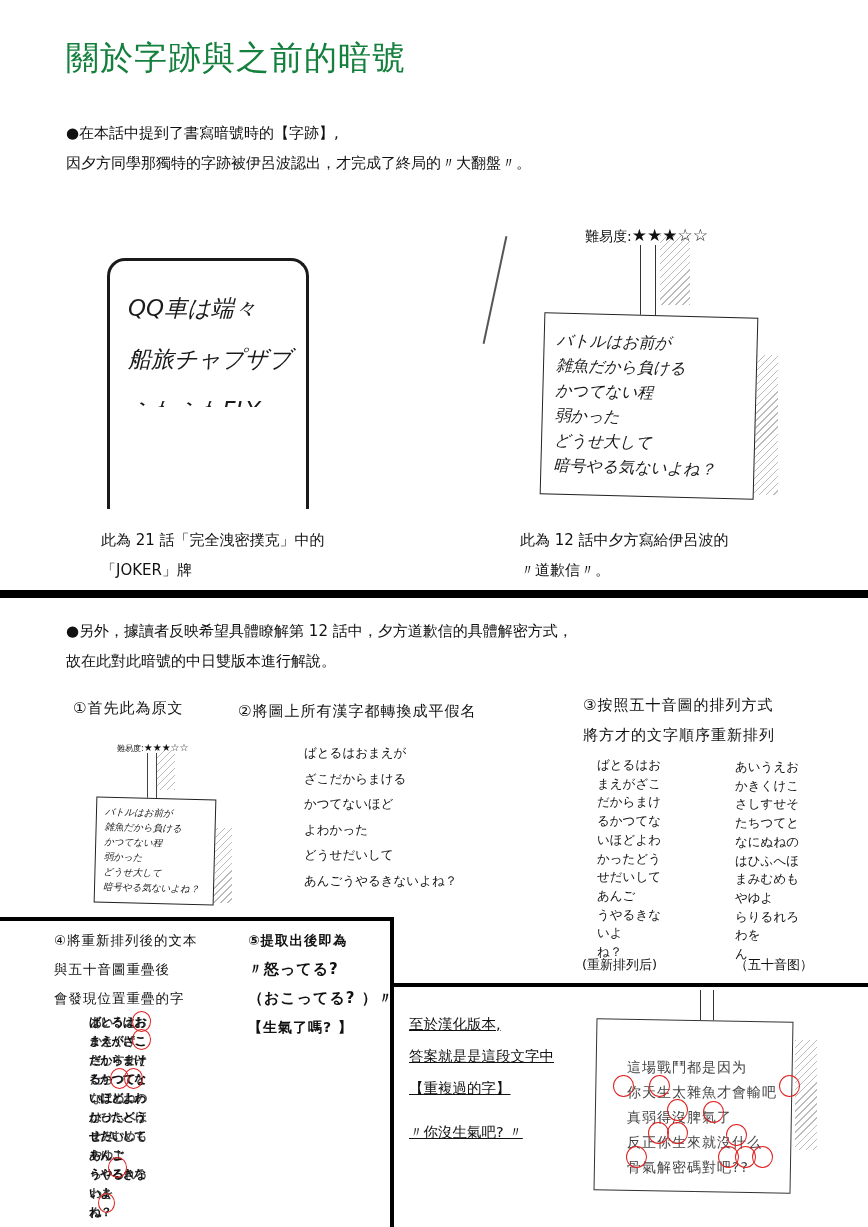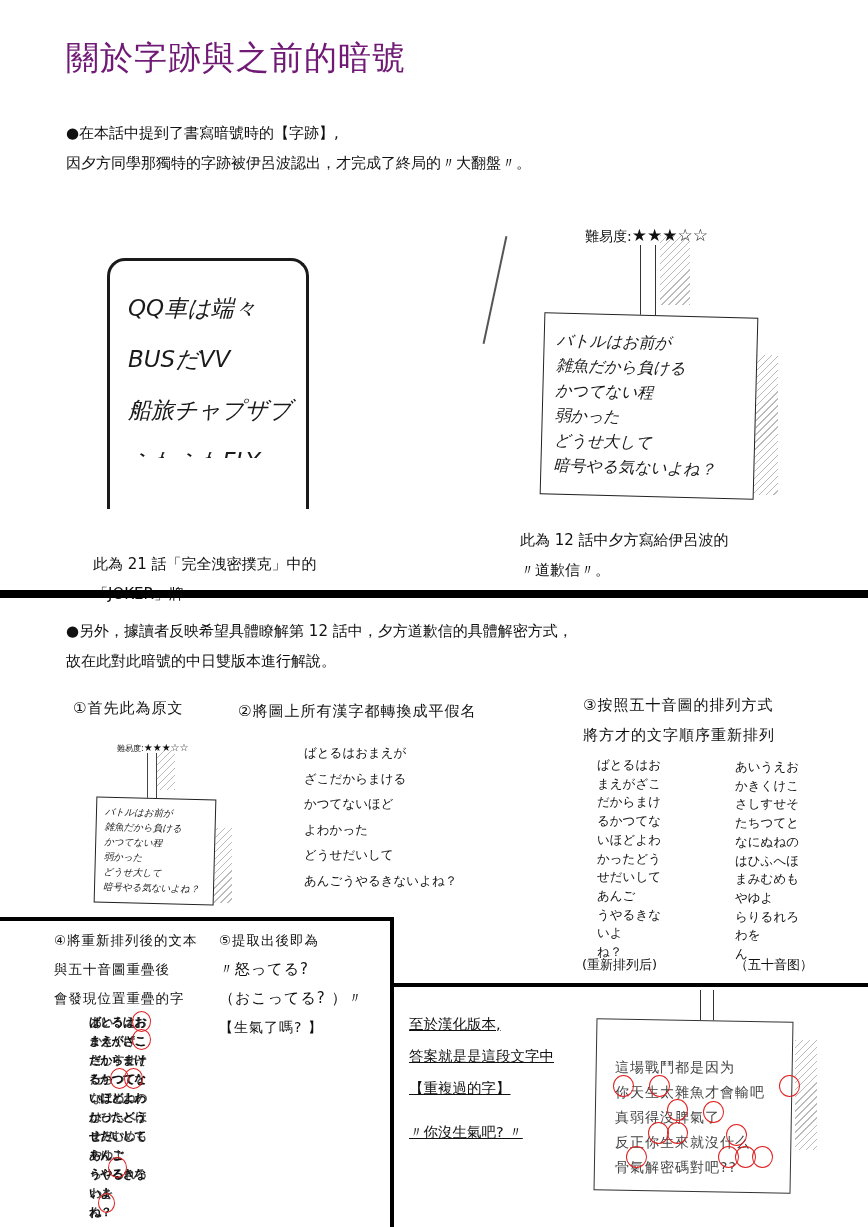--- a/index.html
+++ b/index.html
@@ -1,57 +1,56 @@
 <!DOCTYPE html>
 <html><head>
 <meta charset="utf-8">
 <style>
   html,body{margin:0;padding:0;background:#fff;}
   body{width:868px;height:1227px;position:relative;overflow:hidden;font-family:"DejaVu Sans","Liberation Sans",sans-serif;color:#111;}
   .abs{position:absolute;}
-  .title{left:66px;top:36px;font-family:"DejaVu Serif","Liberation Serif",serif;font-size:33px;letter-spacing:1px;color:#701a75;}
+  .title{left:66px;top:36px;font-family:"DejaVu Serif","Liberation Serif",serif;font-size:33px;letter-spacing:1px;color:#15803d;}
   .para{left:66px;font-size:15px;line-height:30px;}
   .caption{font-size:15px;line-height:30px;}
   .hr{left:0;width:868px;height:8px;background:#000;}
   .step{font-size:15px;letter-spacing:1px;}
   .kana-list{font-size:12.5px;line-height:25.5px;}
   .col{font-size:12.5px;line-height:18.7px;}
   .line{background:#000;position:absolute;}
   
   .card{position:absolute;border:3px solid #1a1a1a;border-bottom:none;border-radius:18px 18px 0 0;background:#fff;}
   .hand{font-family:"DejaVu Sans","Liberation Sans",sans-serif;font-style:italic;color:#1a1a1a;}
   .paper{position:absolute;background:#fff;border:1.6px solid #222;}
   .hatch{position:absolute;background:repeating-linear-gradient(135deg,#bbb 0 1px,transparent 1px 5px);}
   .stars{position:absolute;font-size:17px;white-space:nowrap;}
   .circ{position:absolute;border:1.6px solid #e02020;border-radius:50%;}
   .overlay{position:absolute;font-size:12px;line-height:19px;font-weight:bold;letter-spacing:-1px;}
   .overlay .row{height:19px;white-space:nowrap;position:relative;}
   .overlay .ghost{position:absolute;left:1px;top:0;opacity:.75;}
   .zh-note{position:absolute;font-size:14.5px;line-height:32px;text-decoration:underline;}
-  .zh-paper-text{position:absolute;font-size:14.5px;line-height:25px;color:#444;letter-spacing:1px;}
+  .zh-paper-text{position:absolute;font-size:14.5px;line-height:25px;color:#444;letter-spacing:1px;margin-left:12px;}
 </style>
 </head>
 <body>
 
 <div class="abs title">關於字跡與之前的暗號</div>
 
 <div class="abs para" style="top:118px;">
   <div>●在本話中提到了書寫暗號時的【字跡】,</div>
   <div>因夕方同學那獨特的字跡被伊呂波認出，才完成了終局的〃大翻盤〃。</div>
 </div>
 
 <div class="card" style="left:107px;top:258px;width:196px;height:248px;">
   <div class="hand" style="position:absolute;left:18px;top:22px;font-size:23px;line-height:51px;white-space:nowrap;">
     <div>QQ車は端々</div>
-    <div>BUSだVV</div>
     <div>船旅チャプザブ</div>
     <div style="height:22px;overflow:hidden;">ふわふわFLY</div>
   </div>
 </div>
-<div class="abs caption" style="left:93px;top:525px;margin-top:24px;">
+<div class="abs caption" style="left:101px;top:525px;">
   <div>此為 21 話「完全洩密撲克」中的</div>
   <div>「JOKER」牌</div>
 </div>
 
 <div class="abs" style="left:490px;top:215px;width:300px;height:295px;">
   <div class="hatch" style="left:260px;top:140px;width:28px;height:140px;"></div>
   <div class="hatch" style="left:170px;top:20px;width:30px;height:70px;"></div>
   <div style="position:absolute;left:4px;top:20px;width:2px;height:110px;background:#555;transform:rotate(12deg);"></div>
   <div style="position:absolute;left:150px;top:30px;width:14px;height:90px;border:1.5px solid #333;border-top:none;border-radius:0 0 8px 8px;"></div>
   <div class="stars" style="left:95px;top:10px;">
@@ -167,21 +166,21 @@
   <div class="row"><span>ね？</span><span class="ghost">ん</span></div>
 </div>
 
 <div class="circ" style="left:132px;top:1011px;width:17px;height:19px;"></div>
 <div class="circ" style="left:132px;top:1029px;width:17px;height:19px;"></div>
 <div class="circ" style="left:110px;top:1068px;width:17px;height:19px;"></div>
 <div class="circ" style="left:124px;top:1068px;width:17px;height:19px;"></div>
 <div class="circ" style="left:108px;top:1157px;width:17px;height:19px;"></div>
 <div class="circ" style="left:98px;top:1193px;width:15px;height:18px;"></div>
 
-<div class="abs step" style="left:219px;top:926px;line-height:29px;font-size:13.5px;">
+<div class="abs step" style="left:248px;top:926px;line-height:29px;font-size:13.5px;font-weight:bold;">
   <div>⑤提取出後即為</div>
   <div style="font-size:15px;">〃怒ってる?</div>
   <div style="font-size:15px;">（おこってる? ）〃</div>
   <div style="font-size:14px;">【生氣了嗎? 】</div>
 </div>
 
 <div class="zh-note" style="left:409px;top:1008px;">
   <div>至於漢化版本,</div>
   <div>答案就是是這段文字中</div>
   <div>【重複過的字】</div>

